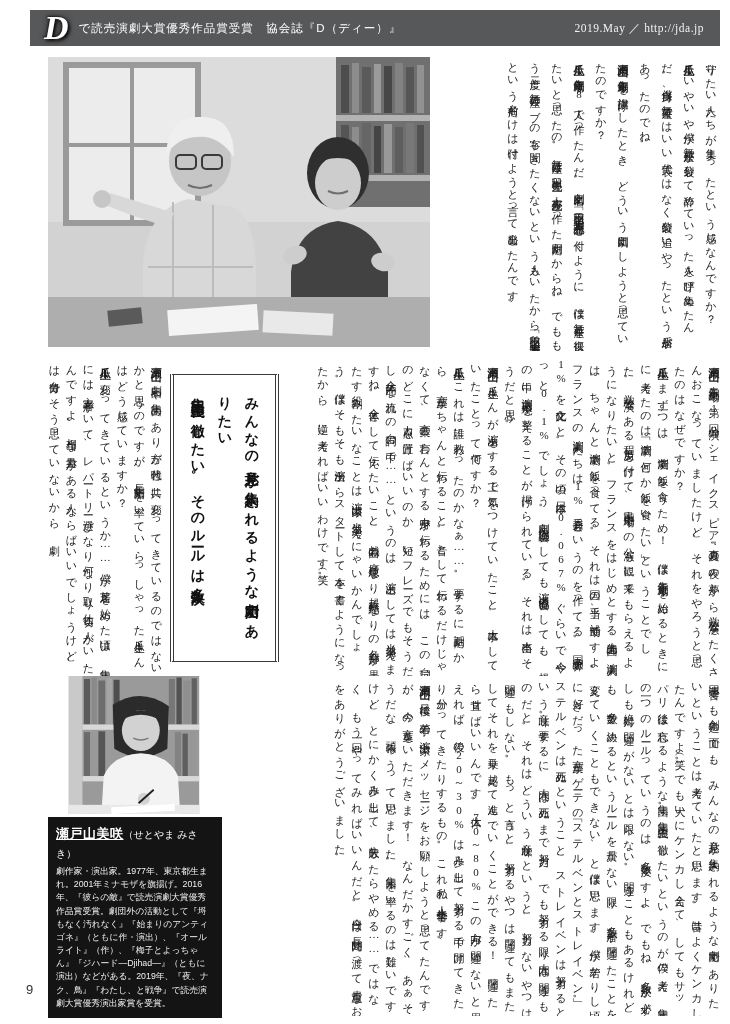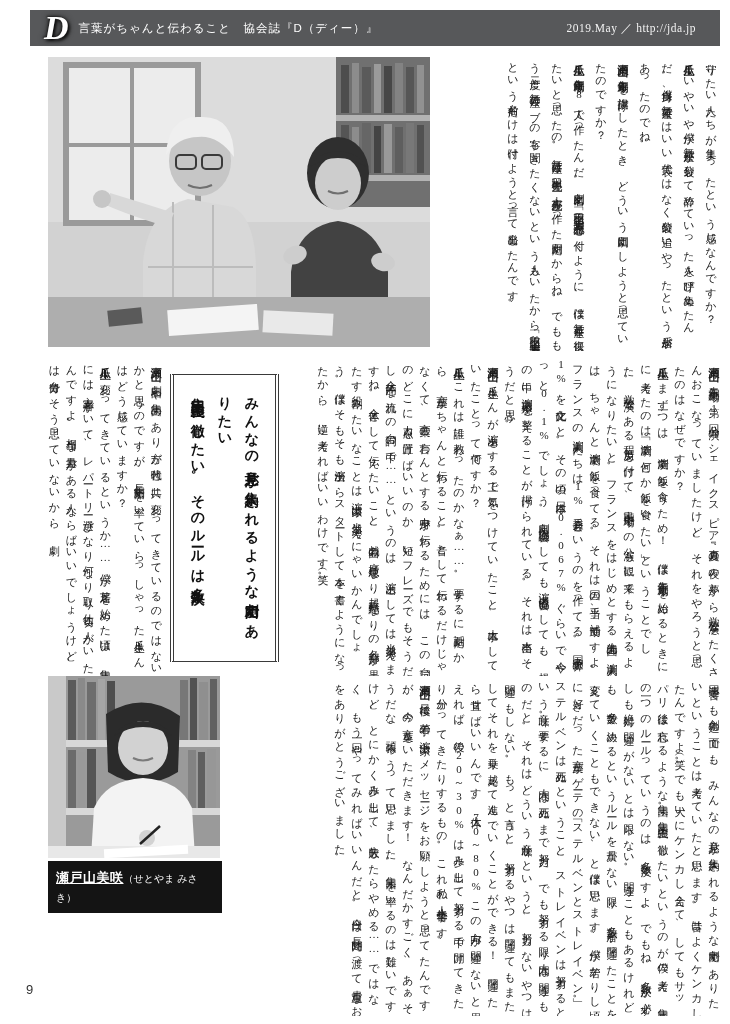--- a/index.html
+++ b/index.html
@@ -6,21 +6,21 @@
   .page{position:relative;width:730px;height:1024px;background:#ffffff;margin:0 auto;
         overflow:hidden;font-family:"Liberation Serif","DejaVu Serif",serif;color:#1a1a1a;}
   
   .header{position:absolute;top:10px;left:30px;width:690px;height:36px;background:#57585a;
           display:flex;align-items:center;}
   .logo{font-family:"Liberation Serif",serif;font-style:italic;font-weight:bold;font-size:34px;
         color:#ffffff;line-height:1;margin:0 10px 0 14px;
         text-shadow:2px 2px 3px #0e0e0e,-1px -1px 2px #222,0 0 6px #1a1a1a;}
   .org-title{font-family:"Liberation Sans","DejaVu Sans",sans-serif;font-size:11.5px;color:#ffffff;
              letter-spacing:1px;}
-  .issue-date{margin-left:auto;padding-right:24px;font-size:11.5px;color:#f2f2f2;letter-spacing:.5px;}
+  .issue-date{margin-left:auto;padding-right:16px;font-size:11.5px;color:#f2f2f2;letter-spacing:.5px;}
   
   .band{position:absolute;left:48px;width:674px;display:flex;flex-direction:row-reverse;}
   .band-top{top:55px;height:300px;justify-content:space-between;}
   .band-mid{top:358px;height:318px;}
   .band-bottom{top:676px;height:342px;justify-content:space-between;}
   
   .vtext{writing-mode:vertical-rl;text-orientation:upright;overflow:hidden;
          font-size:11px;color:#1a1a1a;text-align:left;}
   .vtext p{margin:0;padding:0;}
   .v-top{width:272px;height:296px;line-height:22px;letter-spacing:1.2px;}
@@ -49,21 +49,21 @@
   .page-number{position:absolute;left:26px;top:982px;
                font-family:"Liberation Sans","DejaVu Sans",sans-serif;font-size:13px;color:#333;}
 </style>
 </head>
 <body>
 
 <div class="page">
 
   <div class="header">
     <span class="logo">D</span>
-    <span class="org-title">言葉がちゃんと伝わること　協会誌『D（ディー）』</span>
+    <span class="org-title">で読売演劇大賞優秀作品賞受賞　協会誌『D（ディー）』</span>
     <span class="issue-date">2019.May ／ http://jda.jp</span>
   </div>
 
   <div class="band band-top">
     <div class="vtext v-top">
         <p><span>守りたい人たちが集まったという感じなんですか？</span></p>
         <p><span class="spk">瓜生　</span><span>いやいや僕が舞芸座が分裂して辞めていった人を呼び集めたんだ。僕自身、舞芸座ではいい代表ではなく分裂に追いやったという反省があったのでね。</span></p>
         <p><span class="spk">瀬戸山　</span><span>青年劇場を旗揚げしたとき、どういう劇団にしようと思っていたのですか？</span></p>
         <p><span class="spk">瓜生　</span><span>青年劇場は8人で作ったんだ。劇団名に「秋田雨雀・土方与志記念」と付くように、僕は舞芸座を復活したいと思ったの。舞芸座は秋田先生と土方先生が作った劇団だからね。でももう二度と舞芸座のブの字も聞きたくないという人もいたから「秋田雨雀・土方与志記念」という名前だけは付けようと言って出発したんです。</span></p>
       </div>
@@ -179,18 +179,19 @@
         <line x1="92" y1="168" x2="112" y2="150" stroke="#222" stroke-width="2.5"></line>
 
         <rect x="0" y="170" width="172" height="12" fill="#e8e8e8"></rect>
         <rect x="56" y="171" width="84" height="9" fill="#ffffff" transform="rotate(-3 98 175)"></rect>
       </svg>
 
       <div class="caption">
         <div>
           <span class="name">瀬戸山美咲</span><span class="kana">（せとやま みさき）</span>
         </div>
+        <div class="bio">劇作家・演出家。1977年、東京都生まれ。2001年ミナモザを旗揚げ。2016年、『彼らの敵』で読売演劇大賞優秀作品賞受賞。劇団外の活動として『埒もなく汚れなく』『始まりのアンティゴネ』（ともに作・演出）、『オールライト』（作）、『梅子とよっちゃん』『ジハード―Djihad―』（ともに演出）などがある。2019年、『夜、ナク、鳥』『わたし、と戦争』で読売演劇大賞優秀演出家賞を受賞。</div>
       </div>
     </div>
   </div>
 
   <div class="page-number">9</div>
 </div>
 
 </body></html>

